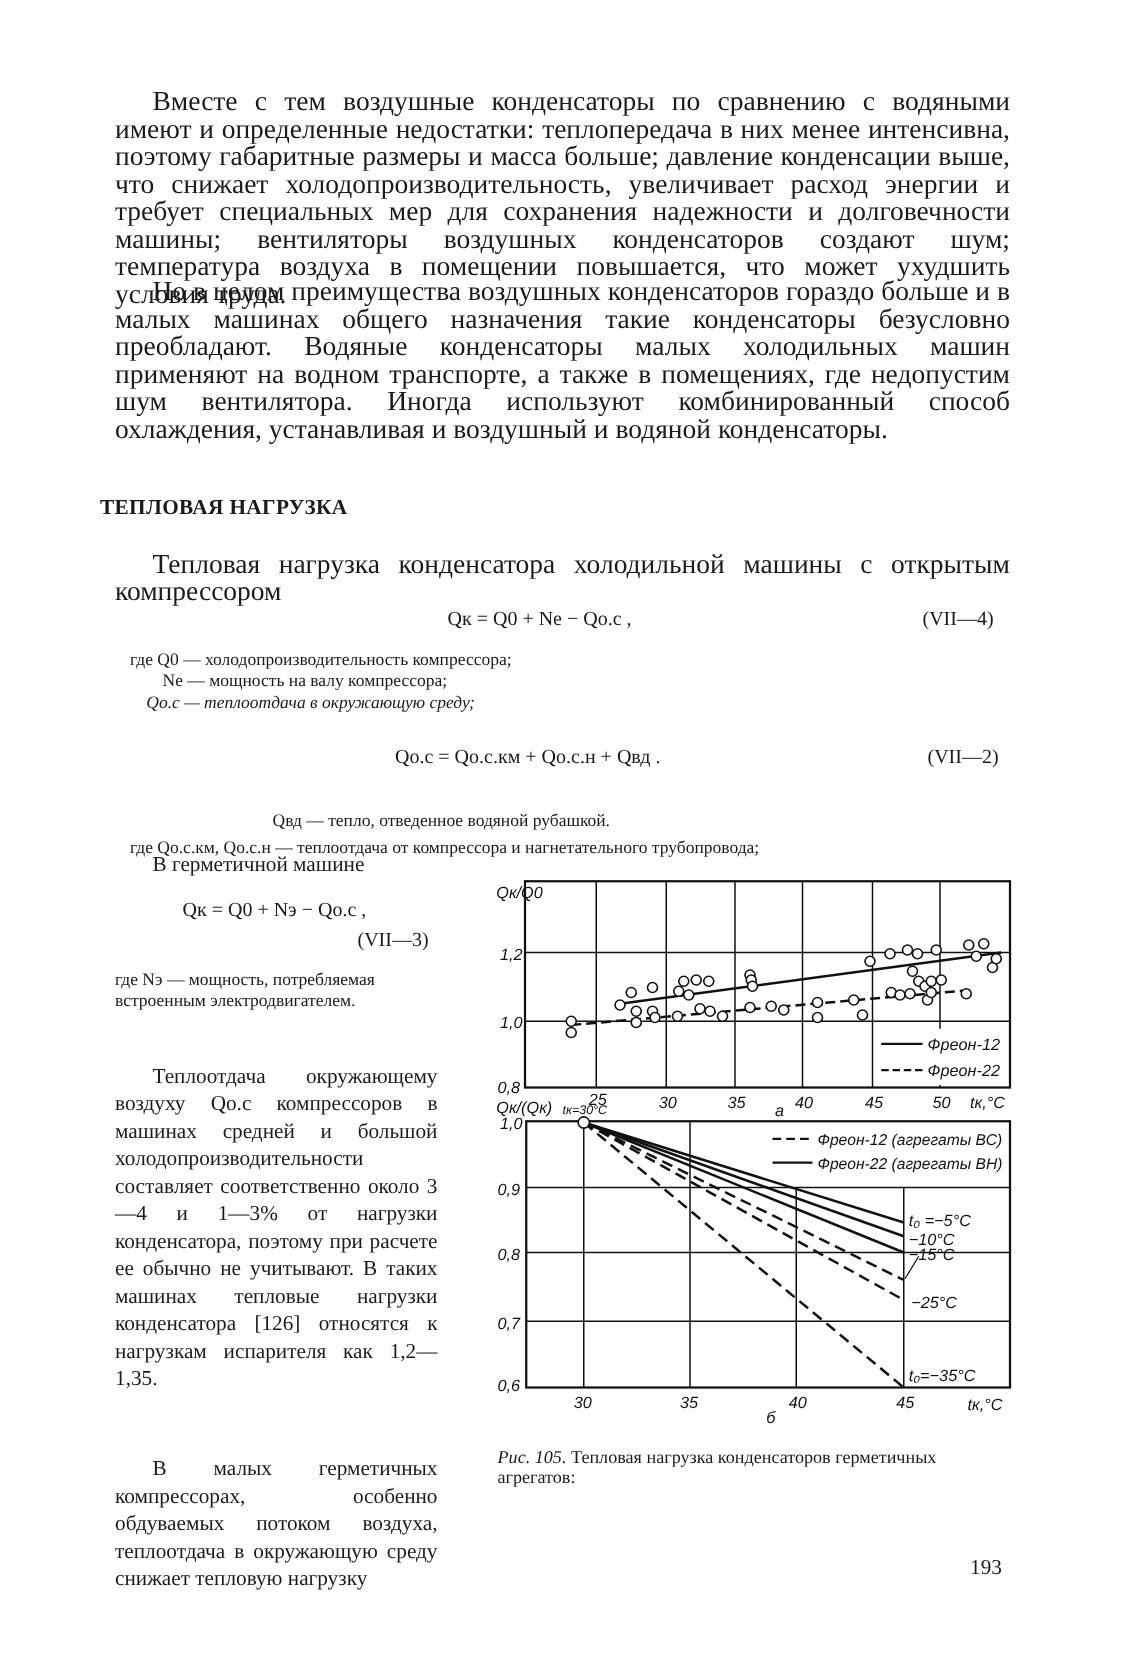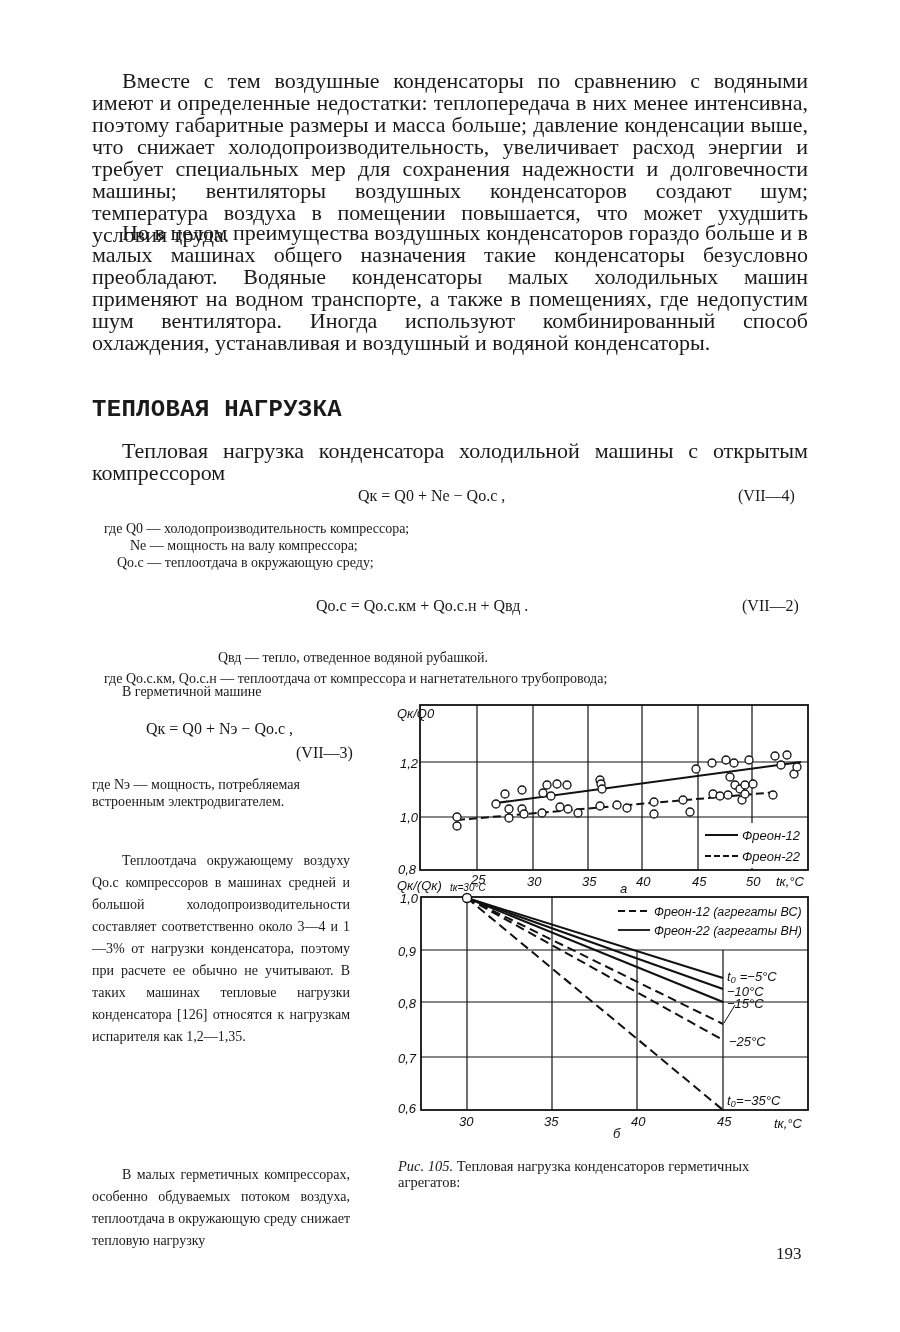--- a/index.html
+++ b/index.html
@@ -1,25 +1,25 @@
 <!DOCTYPE html>
 <html><head>
 <meta charset="utf-8">
 <style>
   html,body{margin:0;padding:0;background:#fff;}
   body{width:900px;height:1332px;position:relative;overflow:hidden;color:#1a1a1a;
        font-family:"Liberation Serif","DejaVu Serif",serif;}
   .abs{position:absolute;}
   .para{position:absolute;left:92px;width:716px;font-size:22px;line-height:22px;text-align:justify;}
   .para p{margin:0;text-indent:30px;}
-  .heading{position:absolute;left:92px;top:396px;font-size:24px;font-weight:bold;letter-spacing:0.3px;font-family:Liberation Mono, monospace;}
+  .heading{position:absolute;left:80px;top:396px;font-size:17px;font-weight:bold;letter-spacing:0.3px;}
   .formula{position:absolute;font-style:normal;font-size:16px;}
   .eqnum{position:absolute;font-size:16px;}
   .where{position:absolute;font-size:14px;line-height:17px;}
-  .col{position:absolute;left:92px;width:258px;font-size:14px;line-height:22px;text-align:justify;}
+  .col{position:absolute;left:92px;width:258px;font-size:17px;line-height:22px;text-align:justify;}
   .col p{margin:0;text-indent:30px;}
   .caption{position:absolute;left:398px;top:1158px;width:410px;font-size:14.5px;line-height:16px;}
   .caption .cap-small{font-size:11px;line-height:12px;margin-top:3px;}
   .pagenum{position:absolute;left:776px;top:1244px;font-size:17px;font-weight:normal;}
   i{font-style:italic;}
   svg text{font-family:"Liberation Sans","DejaVu Sans",sans-serif;font-style:italic;}
 </style>
 </head>
 <body>
 
@@ -40,42 +40,42 @@
 <div class="eqnum" style="left:738px;top:487px;">(VII—4)</div>
 
 <div class="where" style="left:104px;top:520px;">
   <span>где  Q0</span>
   <span>— холодопроизводительность компрессора;</span>
 </div>
 <div class="where" style="left:130px;top:537px;">
   <span>Ne</span>
   <span>— мощность на валу компрессора;</span>
 </div>
-<div class="where" style="left:117px;top:554px;">
+<div class="where" style="left:117px;top:554px;font-style:italic;">
   <span>Qо.с</span>
   <span>— теплоотдача в окружающую среду;</span>
 </div>
 
 <div class="formula" style="left:316px;top:597px;">Qо.с = Qо.с.км + Qо.с.н + Qвд .</div>
 <div class="eqnum" style="left:742px;top:597px;">(VII—2)</div>
 
 <div class="where" style="left:104px;top:630px;margin-top:40px;">
   <span>где  Qо.с.км, Qо.с.н</span>
   <span>— теплоотдача от компрессора и нагнетательного трубопровода;</span>
 </div>
 <div class="where" style="left:218px;top:649px;">
   <span>Qвд</span>
   <span>— тепло, отведенное водяной рубашкой.</span>
 </div>
 
 <div class="col" style="top:681px;">
   <p>В герметичной машине</p>
 </div>
 <div class="formula" style="left:146px;top:720px;">Qк = Q0 + Nэ − Qо.с ,</div>
-<div class="eqnum" style="left:296px;top:744px;">(VII—3)</div>
+<div class="eqnum" style="left:286px;top:744px;">(VII—3)</div>
 <div class="where" style="left:92px;top:776px;width:262px;">
   <span>где Nэ</span>
   <span>— мощность, потребляемая встроенным электродвигателем.</span>
 </div>
 
 <div class="col" style="top:850px;">
   <p>Теплоотдача окружающему воздуху Qо.с компрессоров в машинах средней и большой холодопроизводительности составляет соответственно около 3—4 и 1—3% от нагрузки конденсатора, поэтому при расчете ее обычно не учитывают. В таких машинах тепловые нагрузки конденсатора [126] относятся к нагрузкам испарителя как 1,2—1,35.</p>
 </div>
 <div class="col" style="top:1164px;">
   <p>В малых герметичных компрессорах, особенно обдуваемых потоком воздуха, теплоотдача в окружающую среду снижает тепловую нагрузку</p>

